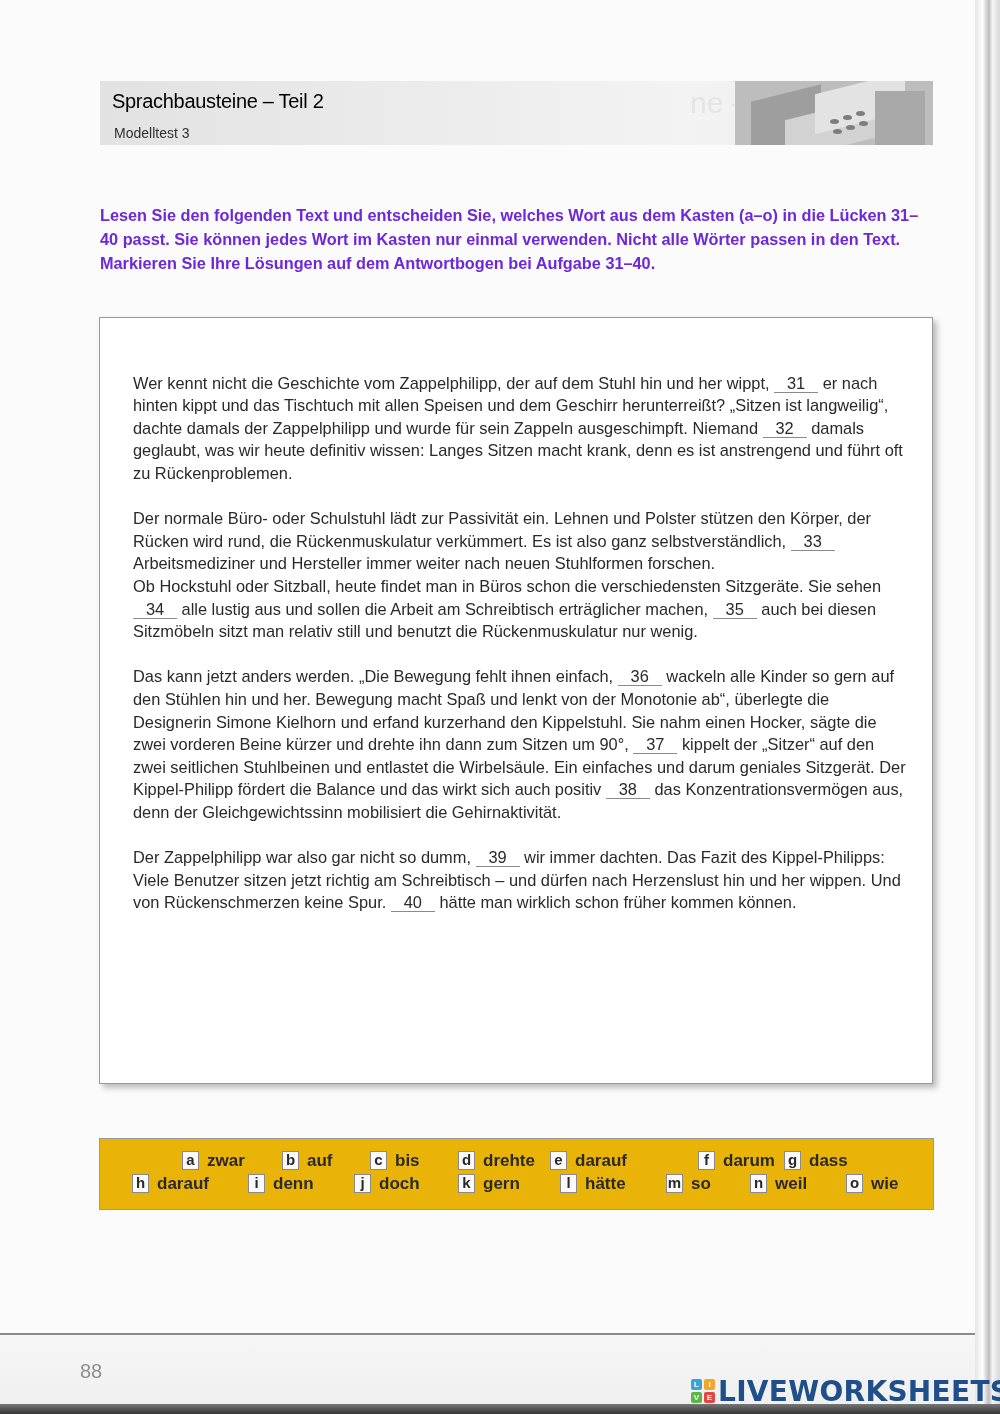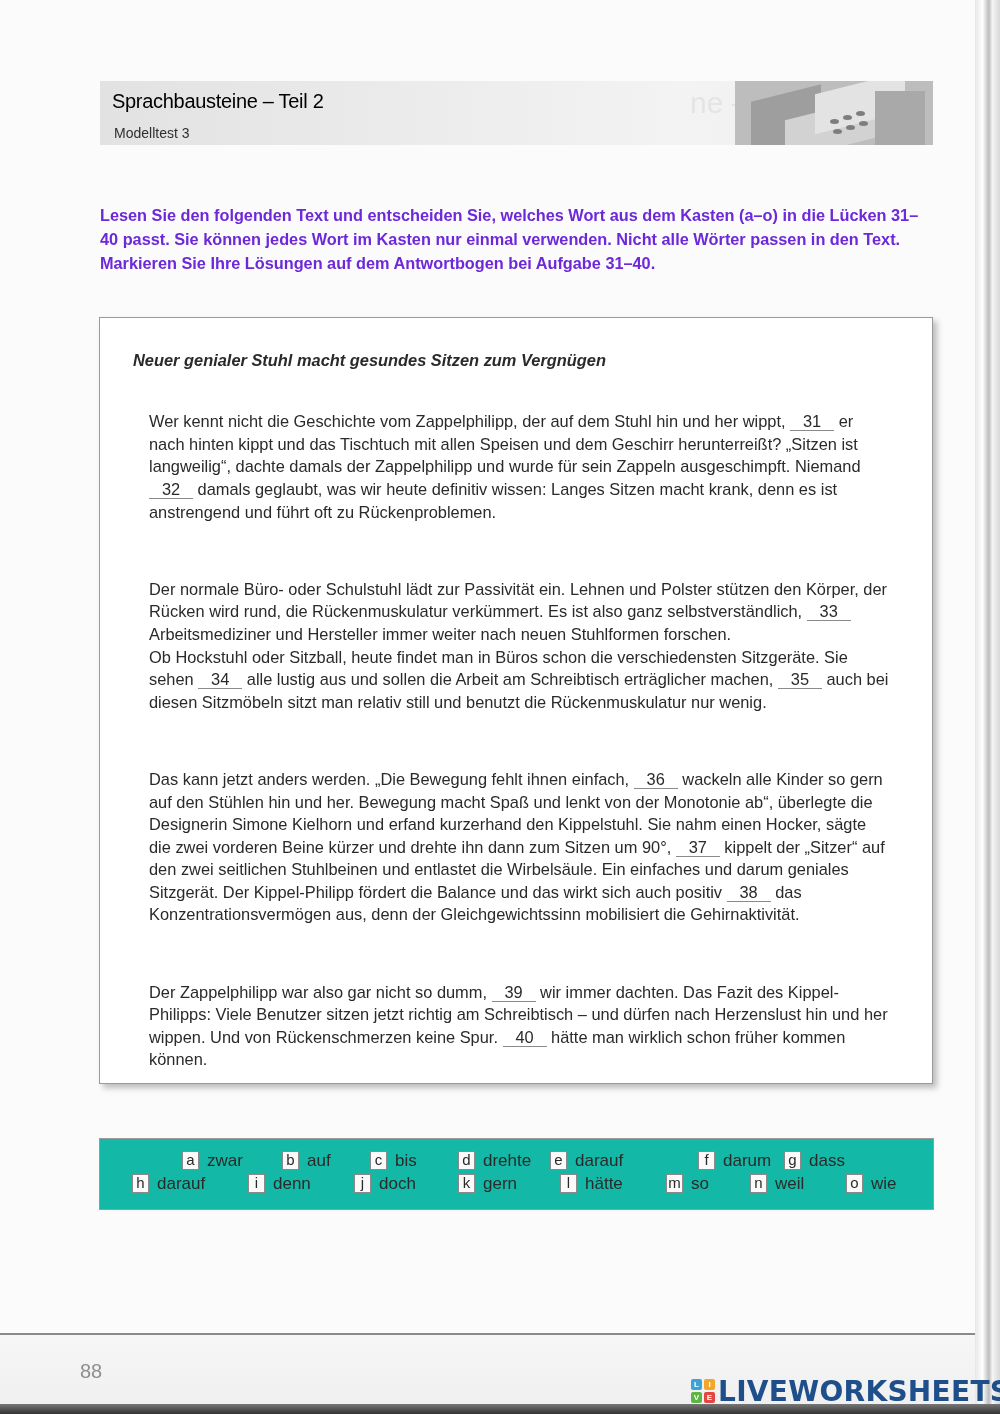--- a/index.html
+++ b/index.html
@@ -69,31 +69,31 @@
     position: absolute; left: 99px; top: 317px; width: 832px; height: 765px;
     background: #fff; border: 1px solid #9a9a9a;
     box-shadow: 4px 4px 6px rgba(0,0,0,0.25);
   }
   .article {
     position: absolute; left: 133px; top: 349px; width: 775px;
     font-size: 16.4px; line-height: 22.6px; color: #2a2a2a;
   }
   .article-title { font-weight: bold; }
   .article-subtitle { font-weight: bold; font-style: italic; }
-  .article p { margin: 16px; }
+  .article p { margin: 0; }
   .para-gap { height: 22.6px; }
   .gap {
     display: inline-block; min-width: 40px; text-align: center;
     border-bottom: 1px solid #8a8a8a; line-height: 18px; padding: 0 2px;
   }
 
   
   .word-box {
     position: absolute; left: 99px; top: 1138px; width: 833px; height: 70px;
-    background: #14b8a6; border: 1px solid #9a9a9a;
+    background: #eab308; border: 1px solid #9a9a9a; font-weight: bold;
   }
   .word {
     position: absolute; font-size: 17px; color: #2a2a2a; white-space: nowrap;
   }
   .word .key {
     display: inline-block; width: 15px; height: 17px; line-height: 16px;
     border: 1px solid #8a8a8a; text-align: center; font-size: 15px;
     margin-right: 8px; vertical-align: 1px; background: #fafafa;
   }
 
@@ -133,21 +133,20 @@
   <span class="stud" style="left:111px;top:44px"></span>
   <span class="stud" style="left:124px;top:40px"></span>
 </div>
 <div class="header-title">Sprachbausteine – Teil 2</div>
 <div class="header-subtitle">Modelltest 3</div>
 
 <div class="instructions">Lesen Sie den folgenden Text und entscheiden Sie, welches Wort aus dem Kasten (a–o) in die Lücken 31–40 passt. Sie können jedes Wort im Kasten nur einmal verwenden. Nicht alle Wörter passen in den Text. Markieren Sie Ihre Lösungen auf dem Antwortbogen bei Aufgabe 31–40.</div>
 
 <div class="text-box"></div>
 <div class="article">
-  <div class="article-subtitle">Neuer genialer Stuhl macht gesundes Sitzen zum Vergnügen</div>
   <div class="para-gap"></div>
   <div id="article-body">
       <p><span>Wer kennt nicht die Geschichte vom Zappelphilipp, der auf dem Stuhl hin und her wippt, </span><span class="gap">31</span><span> er nach hinten kippt und das Tischtuch mit allen Speisen und dem Geschirr herunter­reißt? „Sitzen ist langweilig“, dachte damals der Zappelphilipp und wurde für sein Zappeln ausgeschimpft. Niemand </span><span class="gap">32</span><span> damals geglaubt, was wir heute definitiv wissen: Langes Sit­zen macht krank, denn es ist anstrengend und führt oft zu Rückenproblemen.</span></p>
       <div class="para-gap"></div>
       <p><span>Der normale Büro- oder Schulstuhl lädt zur Passivität ein. Lehnen und Polster stützen den Körper, der Rücken wird rund, die Rückenmuskulatur verkümmert. Es ist also ganz selbstver­ständlich, </span><span class="gap">33</span><span> Arbeitsmediziner und Hersteller immer weiter nach neuen Stuhlformen for­schen.</span><br><span>Ob Hockstuhl oder Sitzball, heute findet man in Büros schon die verschiedensten Sitzgeräte. Sie sehen </span><span class="gap">34</span><span> alle lustig aus und sollen die Arbeit am Schreibtisch erträglicher machen, </span><span class="gap">35</span><span> auch bei diesen Sitzmöbeln sitzt man relativ still und benutzt die Rückenmuskulatur nur wenig.</span></p>
       <div class="para-gap"></div>
       <p><span>Das kann jetzt anders werden. „Die Bewegung fehlt ihnen einfach, </span><span class="gap">36</span><span> wackeln alle Kinder so gern auf den Stühlen hin und her. Bewegung macht Spaß und lenkt von der Monotonie ab“, überlegte die Designerin Simone Kielhorn und erfand kurzerhand den Kippelstuhl. Sie nahm einen Hocker, sägte die zwei vorderen Beine kürzer und drehte ihn dann zum Sitzen um 90°, </span><span class="gap">37</span><span> kippelt der „Sitzer“ auf den zwei seitlichen Stuhlbeinen und entlastet die Wirbel­säule. Ein einfaches und darum geniales Sitzgerät. Der Kippel-Philipp fördert die Balance und das wirkt sich auch positiv </span><span class="gap">38</span><span> das Konzentrationsvermögen aus, denn der Gleichgewichts­sinn mobilisiert die Gehirnaktivität.</span></p>
       <div class="para-gap"></div>
       <p><span>Der Zappelphilipp war also gar nicht so dumm, </span><span class="gap">39</span><span> wir immer dachten. Das Fazit des Kip­pel-Philipps: Viele Benutzer sitzen jetzt richtig am Schreibtisch – und dürfen nach Herzenslust hin und her wippen. Und von Rückenschmerzen keine Spur. </span><span class="gap">40</span><span> hätte man wirklich schon früher kommen können.</span></p>
     </div>

